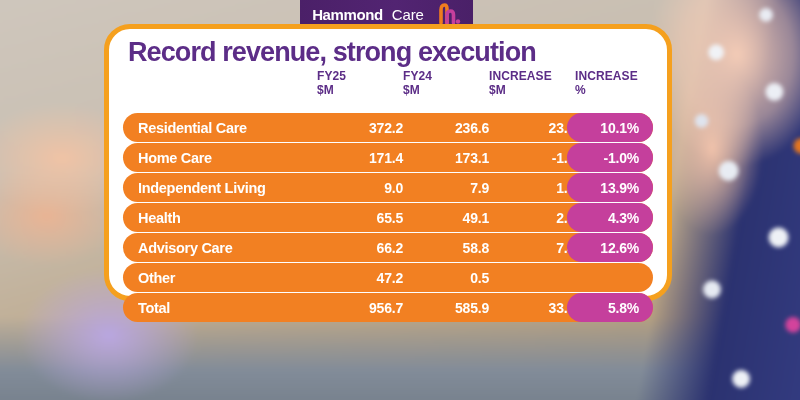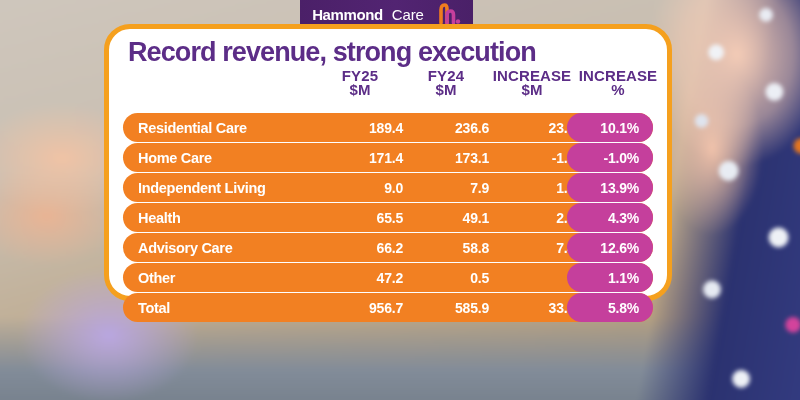--- a/index.html
+++ b/index.html
@@ -115,24 +115,24 @@
     left: 14px;
     right: 14px;
     top: 40px;
     height: 40px;
     display: flex;
     align-items: flex-start;
   }
   .hdr-spacer { flex: 0 0 194px; }
   .hdr-cell {
     color: #5c2d87;
-    font-size: 15px;
+    font-size: 12px;
     font-weight: 700;
     line-height: 14px;
-    text-align: center;
+    text-align: left;
     letter-spacing: 0.1px;
     white-space: nowrap;
   }
   .hdr-c1 { flex: 0 0 86px; }
   .hdr-c2 { flex: 0 0 86px; }
   .hdr-c3 { flex: 0 0 86px; }
   .hdr-c4 { flex: 0 0 86px; padding-right: 14px; }
 
   
   #rows {
@@ -229,21 +229,21 @@
       </div>
       <div class="hdr-cell hdr-c4">
         <div>INCREASE</div>
         <div>%</div>
       </div>
     </div>
 
     <div id="rows">
         <div class="row">
           <div class="row-label">Residential Care</div>
-          <div class="cell">189.4</div>
+          <div class="cell">372.2</div>
           <div class="cell">236.6</div>
           <div class="cell">23.9</div>
           <div class="cell"></div>
           <div class="pct-pill">10.1%</div>
         </div>
         <div class="row">
           <div class="row-label">Home Care</div>
           <div class="cell">171.4</div>
           <div class="cell">173.1</div>
           <div class="cell">-1.7</div>
@@ -272,21 +272,20 @@
           <div class="cell">58.8</div>
           <div class="cell">7.4</div>
           <div class="cell"></div>
           <div class="pct-pill">12.6%</div>
         </div>
         <div class="row">
           <div class="row-label">Other</div>
           <div class="cell">47.2</div>
           <div class="cell">0.5</div>
           <div class="cell"></div>
-          <div class="pct-pill">1.1%</div>
         </div>
         <div class="row">
           <div class="row-label">Total</div>
           <div class="cell">956.7</div>
           <div class="cell">585.9</div>
           <div class="cell">33.9</div>
           <div class="cell"></div>
           <div class="pct-pill">5.8%</div>
         </div>
       </div>

